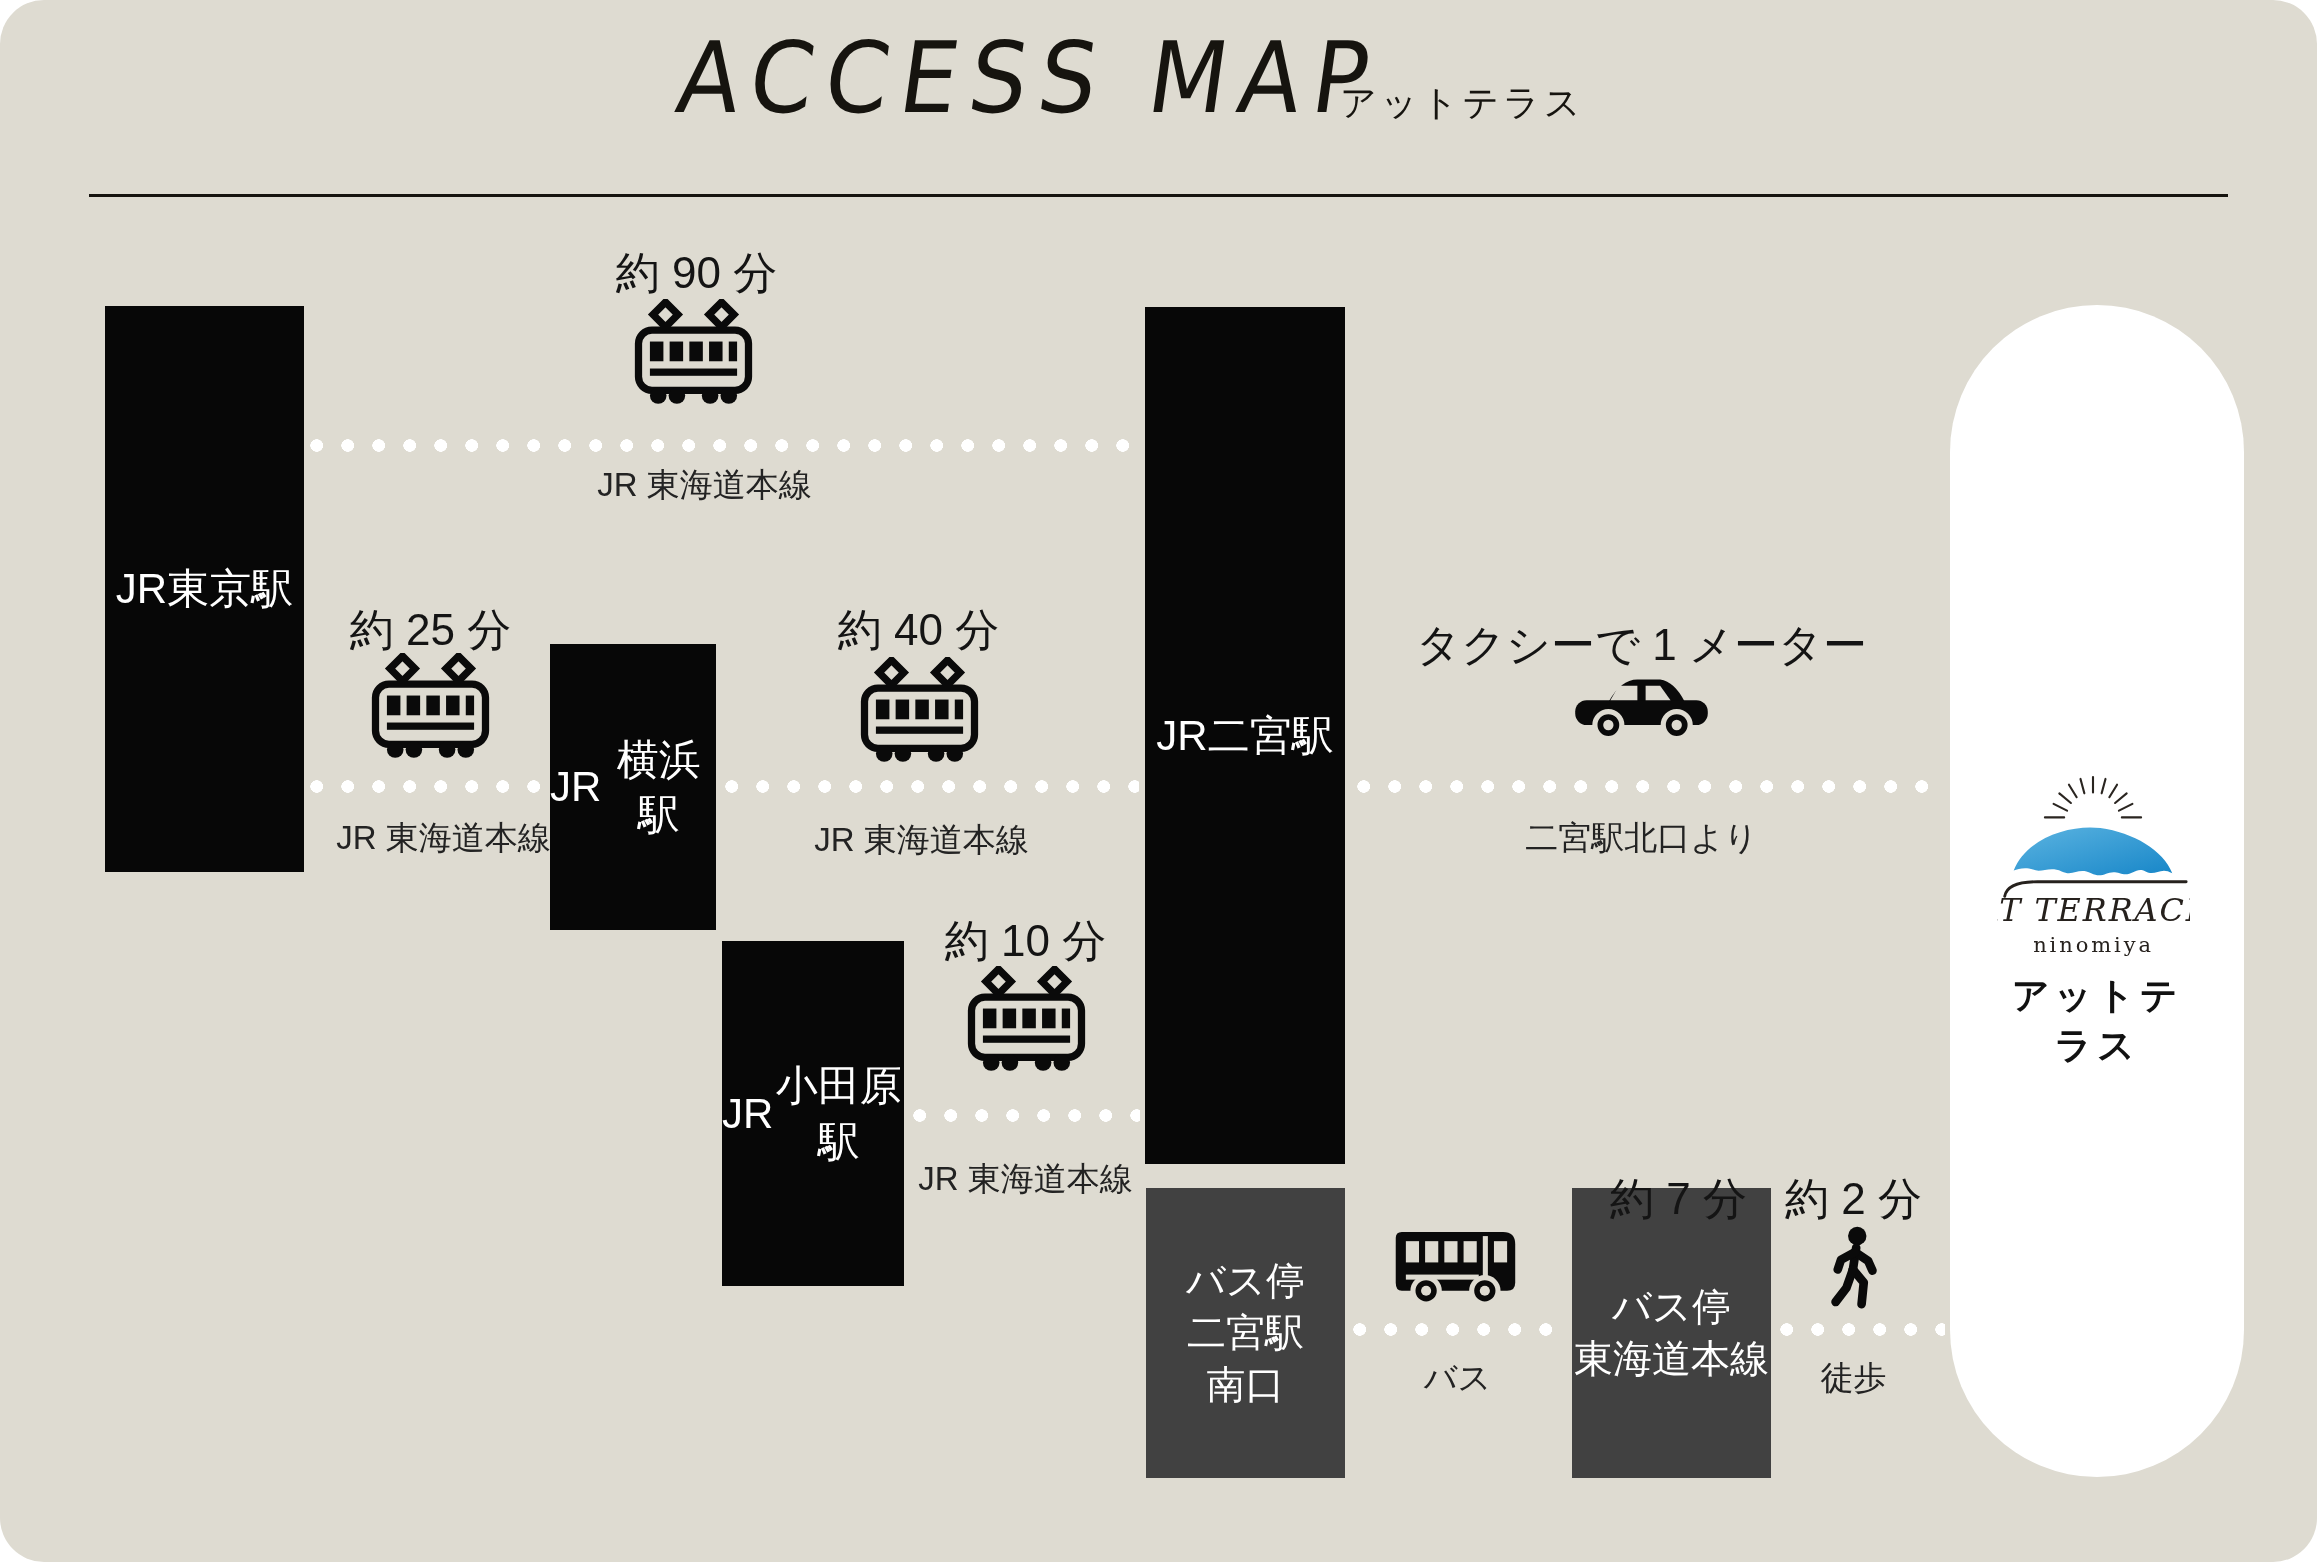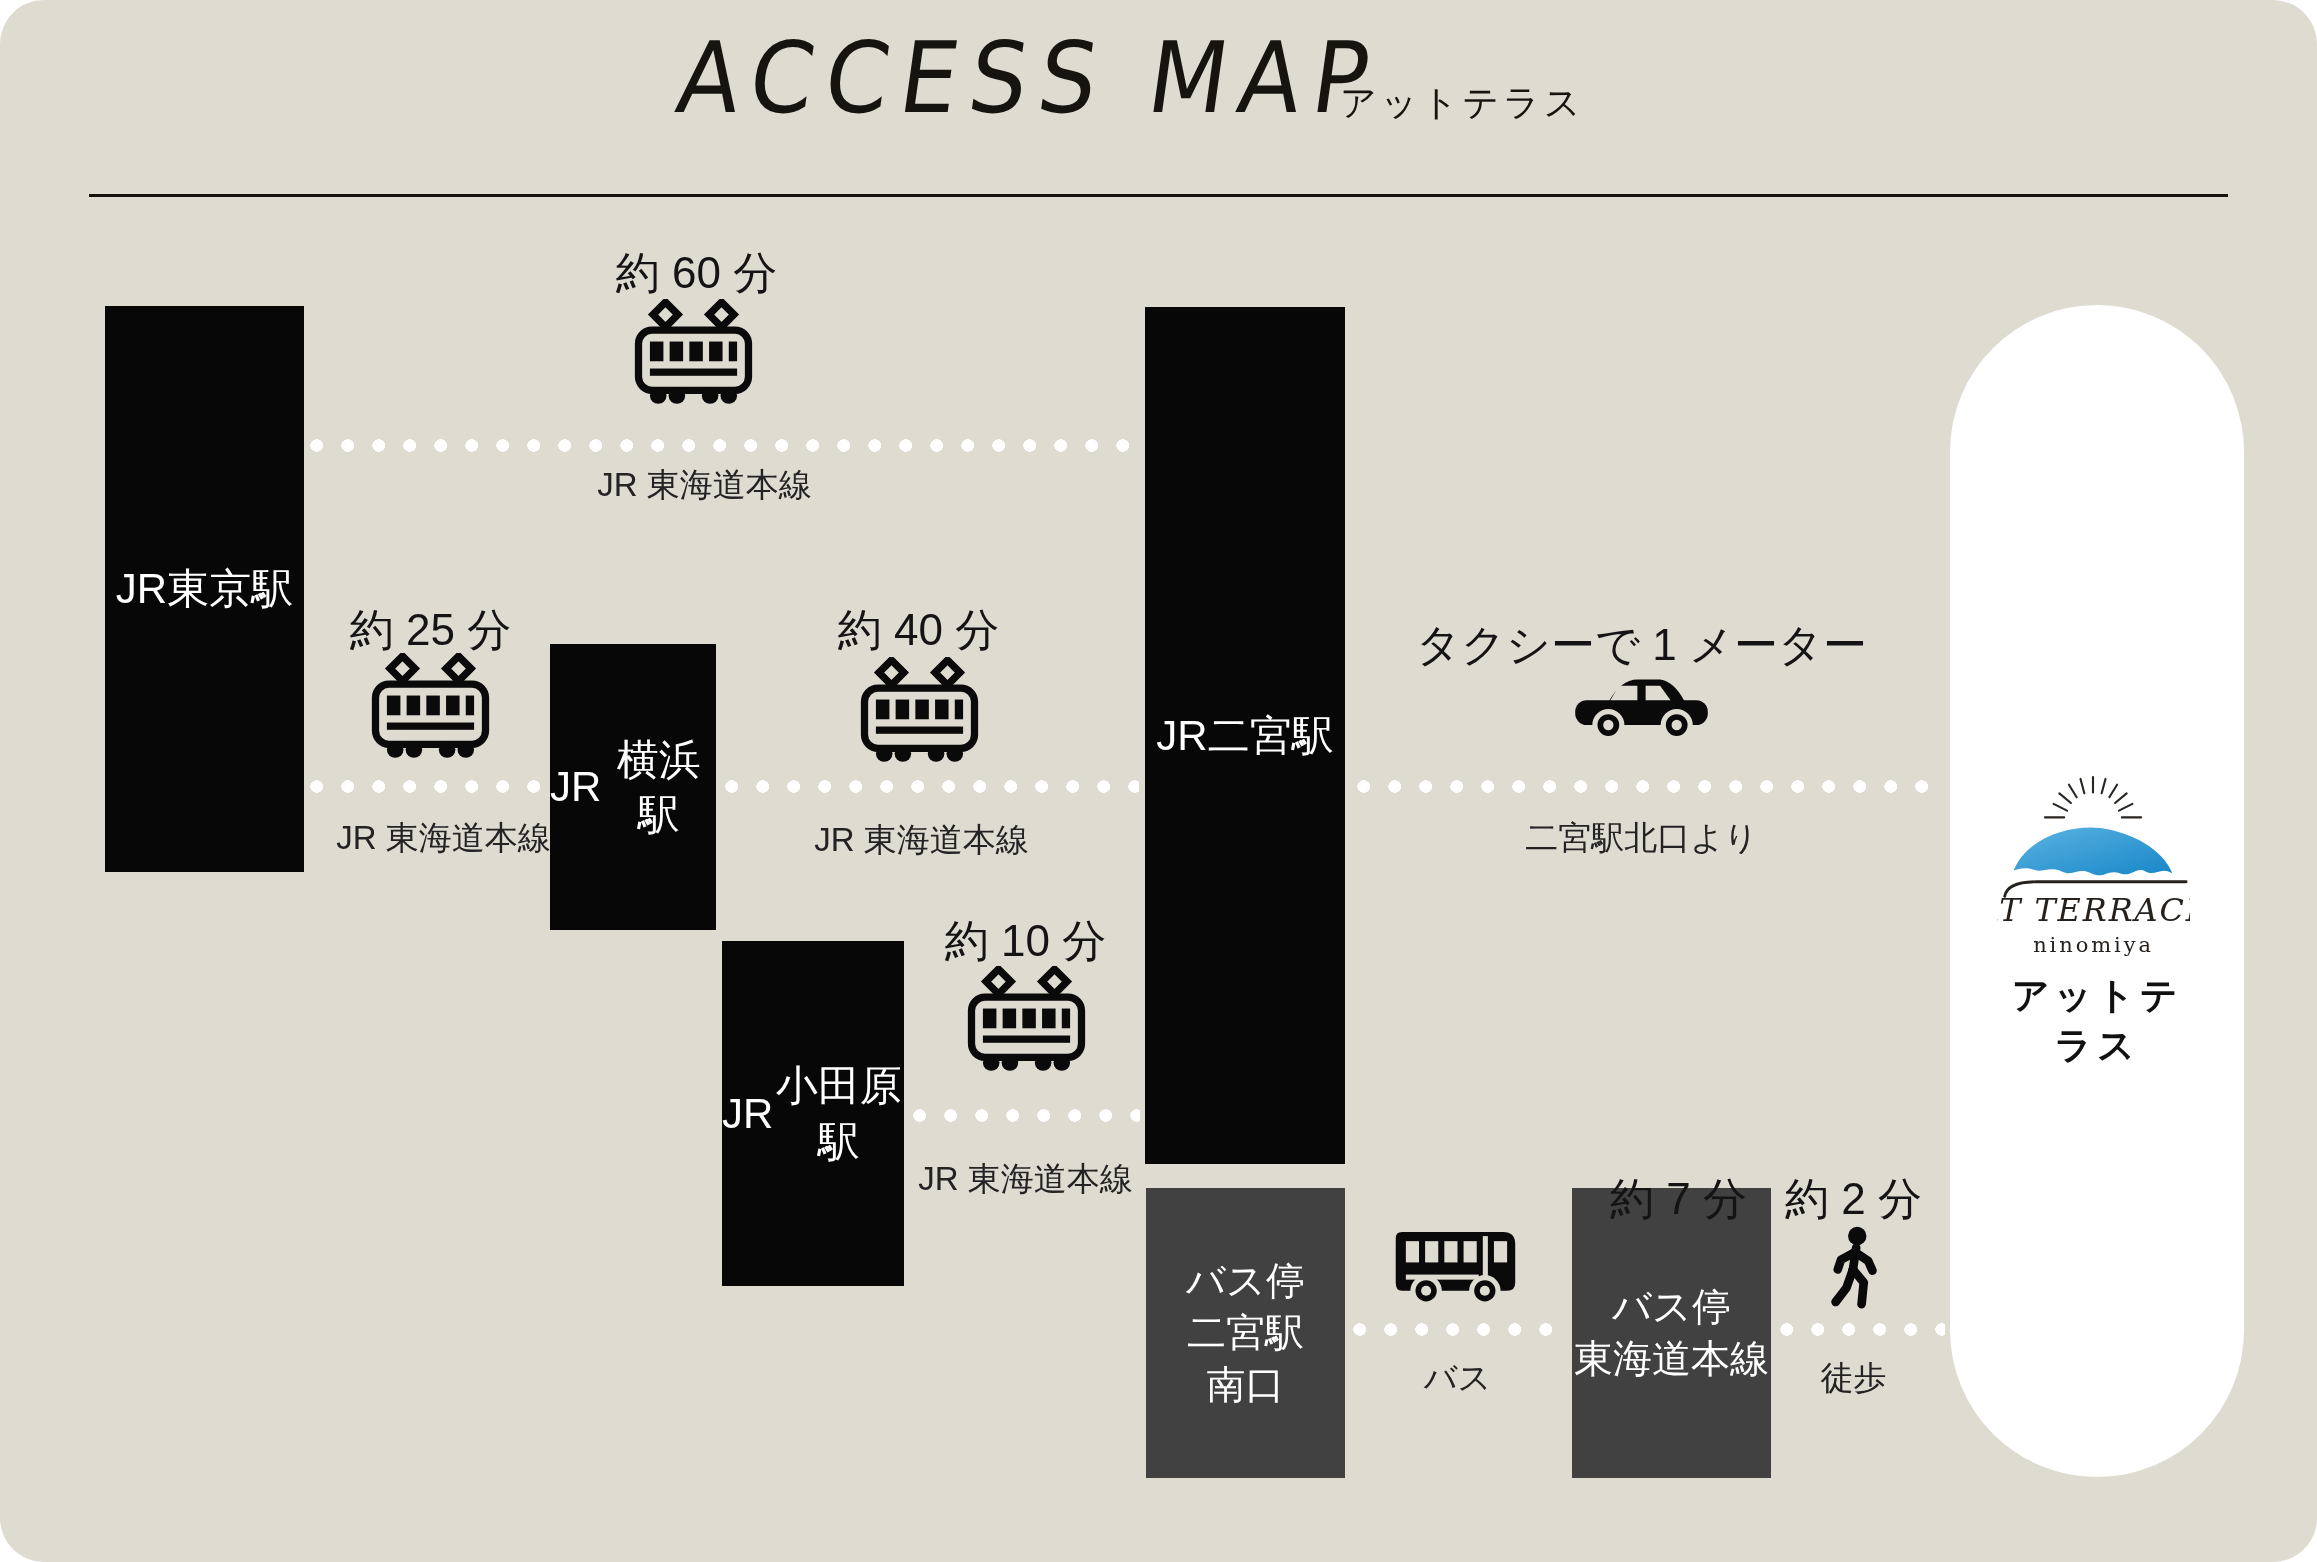--- a/index.html
+++ b/index.html
@@ -84,21 +84,21 @@
   </div>
 
   <div class="abs dots" style="left:307px;top:438px;width:832px;"></div>
   <div class="abs dots" style="left:307px;top:779px;width:238px;"></div>
   <div class="abs dots" style="left:722px;top:779px;width:417px;"></div>
   <div class="abs dots" style="left:1354px;top:779px;width:591px;"></div>
   <div class="abs dots" style="left:910px;top:1108px;width:230px;"></div>
   <div class="abs dots" style="left:1350px;top:1322px;width:216px;"></div>
   <div class="abs dots" style="left:1777px;top:1322px;width:168px;"></div>
 
-  <div class="abs time" style="left:407px;top:244px;">約 60 分</div>
+  <div class="abs time" style="left:407px;top:244px;">約 90 分</div>
   <div class="abs" style="left:628px;top:299px;">
     <svg width="131" height="110" viewBox="0 0 126 106">
       <g stroke="#0a0a0a" stroke-width="7" fill="none">
         <path d="M36 3 L48 15 L36 27 L24 15 Z"></path>
         <path d="M90 3 L102 15 L90 27 L78 15 Z"></path>
         <rect x="10" y="30" width="106" height="58" rx="13"></rect>
       </g>
       <g fill="#0a0a0a">
         <rect x="21" y="41" width="13" height="19"></rect>
           <rect x="40" y="41" width="13" height="19"></rect>

